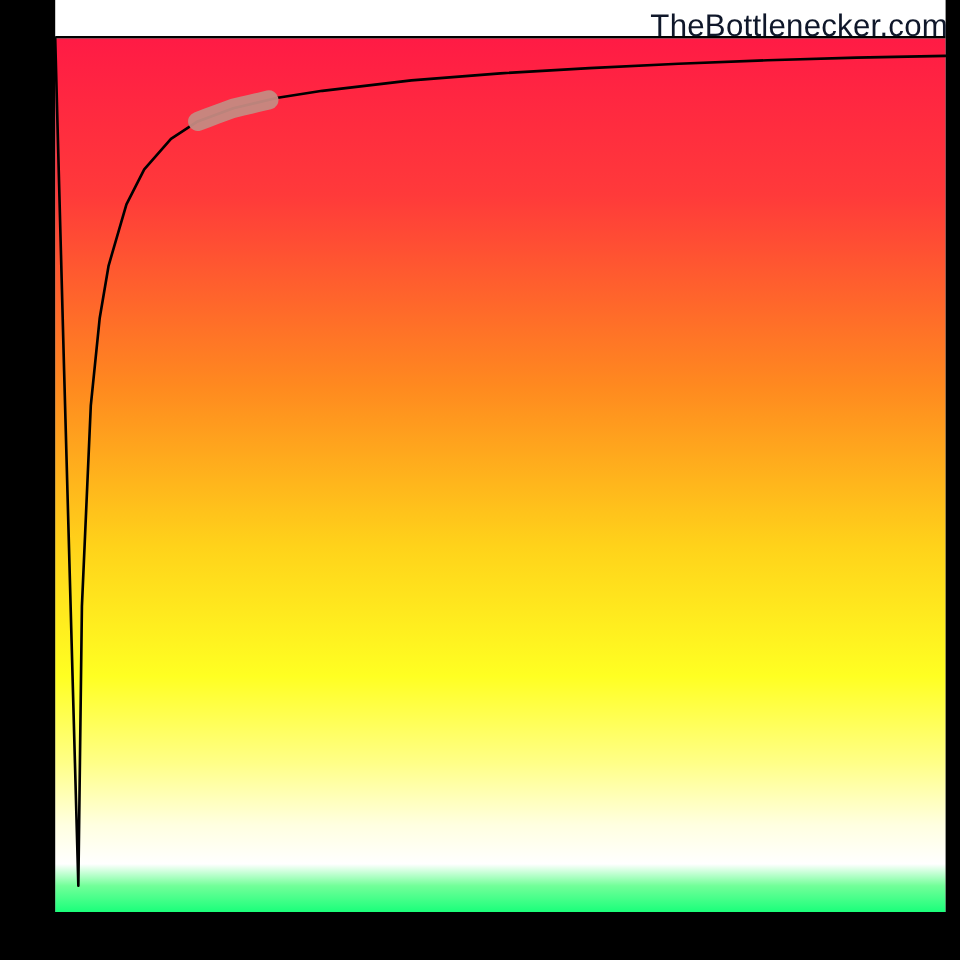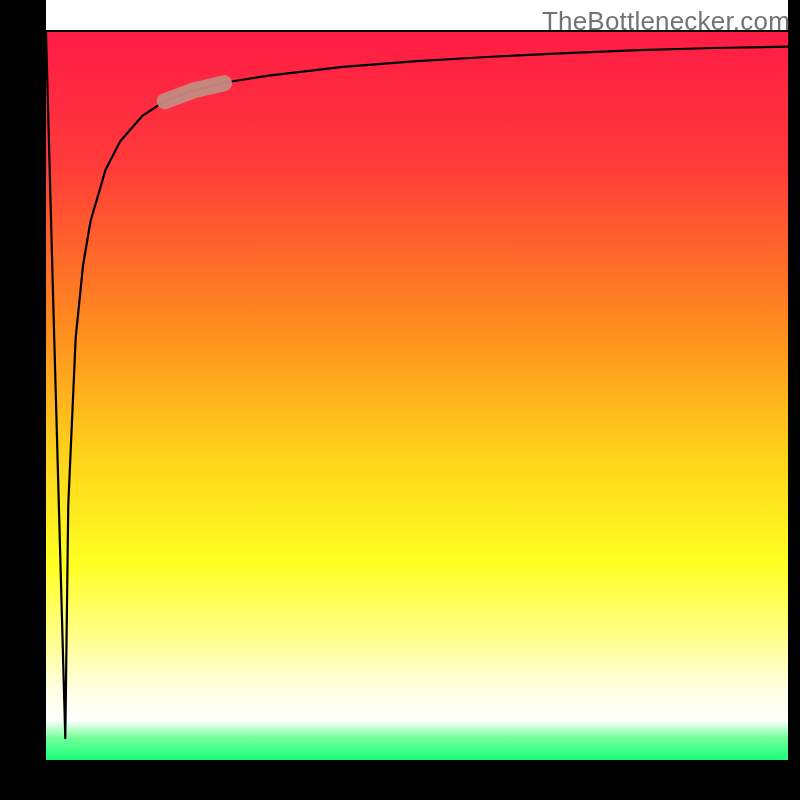--- a/index.html
+++ b/index.html
@@ -14,21 +14,21 @@
   .stage {
     position: relative;
     width: 800px;
     height: 800px;
   }
   .watermark {
     position: absolute;
     top: 6px;
     right: 10px;
     font-size: 26px;
-    color: #737373;
+    color: #0f172a;
     font-weight: 400;
     letter-spacing: 0.2px;
   }
   svg {
     display: block;
   }
 </style>
 </head>
 <body>
 

